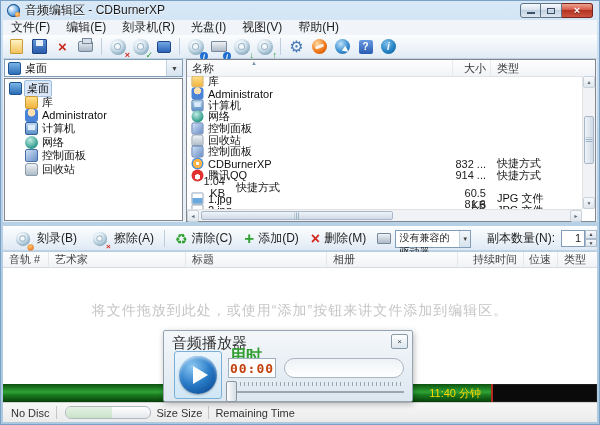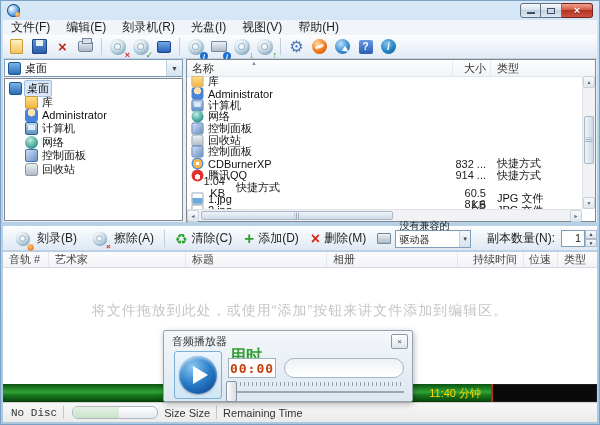--- a/index.html
+++ b/index.html
@@ -123,21 +123,21 @@
   
   .burnbar{position:absolute;left:3px;top:226px;right:3px;height:25px;box-sizing:border-box;
     background:linear-gradient(#fbfdfe,#dfe9f4);border-top:1px solid #fff;border-bottom:1px solid #c2d1df;
     display:flex;align-items:center;font-size:12px;color:#1d1d1d;padding-left:4px;gap:2px;}
   .bbtn{display:flex;align-items:center;gap:4px;padding:1px 5px;white-space:nowrap;}
   .mini{transform:scale(.9);}
   .gi-plus{font-size:17px;font-weight:bold;color:#2ea02e;line-height:1;}
   .gi-xx{font-size:16px;font-weight:bold;color:#d42a1e;line-height:1;}
   .gi-rec{font-size:14px;font-weight:bold;color:#2ea02e;line-height:1;}
   .combo2{width:86px;height:18px;background:#fff;border:1px solid #7f9db9;box-sizing:border-box;display:flex;
-    align-items:flex-end;font-size:10px;padding-left:3px;margin-left:2px;}
+    align-items:flex-start;font-size:10px;padding-left:3px;margin-left:2px;}
   .combo2 .carr{margin-left:auto;width:13px;align-self:stretch;display:flex;align-items:center;justify-content:center;
     font-size:6px;color:#444;background:linear-gradient(#f4f8fb,#d6e2ee);border-left:1px solid #c2d0dc;}
   .copies{margin-left:14px;white-space:nowrap;}
   .spin{display:flex;align-items:center;margin-left:4px;}
   .spin .val{width:24px;height:17px;background:#fff;border:1px solid #7f9db9;box-sizing:border-box;
     font-size:11px;text-align:right;padding-right:3px;line-height:15px;}
   .spin .arrs{display:flex;flex-direction:column;}
   .spin .arrs div{width:12px;height:8.5px;display:flex;align-items:center;justify-content:center;font-size:5px;color:#444;
     background:linear-gradient(#f6f9fc,#dbe4ee);border:1px solid #aebccb;box-sizing:border-box;}
   
@@ -154,29 +154,29 @@
   .cap-green{width:488px;box-sizing:border-box;display:flex;align-items:center;justify-content:flex-end;padding-right:10px;
     background:linear-gradient(#0c5210,#2fa435 45%,#1b7c20 60%,#07400a);}
   .cap-text{font-size:11px;font-weight:normal;color:#ffd800;}
   .cap-red{width:2px;background:#b52a20;}
   .cap-black{flex:1;}
   
   .statusbar{position:absolute;left:3px;top:402px;right:3px;height:20px;box-sizing:border-box;
     background:linear-gradient(#f7f7f7,#ebebeb);border-top:1px solid #d0d0d0;display:flex;align-items:center;
     font-size:11px;color:#333;}
   .sb-sep{width:1px;height:13px;background:#c6c6c6;margin:0 6px;}
-  .sb-disc{padding-left:8px;font-family:Liberation Mono, monospace;}
+  .sb-disc{padding-left:8px;}
   .sb-bar{width:84px;height:11px;border:1px solid #b0b8c0;border-radius:6px;background:linear-gradient(#fff,#e4e8ec);
     overflow:hidden;margin:0 2px;}
   .sb-fill{width:55%;height:100%;background:linear-gradient(#e4f1e4,#c8e3c8);}
   
   .player{position:absolute;left:163px;top:330px;width:250px;height:72px;box-sizing:border-box;z-index:5;
     background:linear-gradient(#f4f7fa,#dde7f0);border:1px solid #96a4b1;border-radius:2px;
     box-shadow:1px 2px 6px rgba(0,0,0,.28);}
-  .p-title{position:absolute;left:8px;top:3px;font-size:11px;color:#333;}
+  .p-title{position:absolute;left:8px;top:3px;font-size:15px;color:#333;}
   .p-close{position:absolute;right:4px;top:3px;width:15px;height:13px;border:1px solid #8a99a8;border-radius:2px;
     background:linear-gradient(#fff,#dde6ee);font-size:8px;display:flex;align-items:center;justify-content:center;color:#445;}
   .p-play{position:absolute;left:10px;top:20px;width:46px;height:46px;border:1px solid #7ab0d8;border-radius:3px;
     background:linear-gradient(#ebf5fc,#cfe6f5);display:flex;align-items:center;justify-content:center;}
   .p-circle{width:38px;height:38px;border-radius:50%;display:flex;align-items:center;justify-content:center;
     background:radial-gradient(circle at 35% 28%,#8cc8f2,#2a7cc8 48%,#0b4a94 88%);
     box-shadow:inset 0 2px 3px rgba(255,255,255,.55),0 1px 2px rgba(0,0,0,.3);}
   .p-tri{width:0;height:0;border-left:15px solid #fff;border-top:9px solid transparent;border-bottom:9px solid transparent;margin-left:4px;}
   .p-elapsed{position:absolute;left:66px;top:15px;font-size:16px;font-weight:bold;color:#2f9e2f;}
   .p-lcd{position:absolute;left:64px;top:27px;width:48px;height:20px;box-sizing:border-box;background:#fff;
@@ -190,20 +190,21 @@
   .p-thumb{position:absolute;left:62px;top:50px;width:9px;height:19px;border:1px solid #8a96a2;border-radius:2px;
     background:linear-gradient(90deg,#fdfdfd,#d5dde4);}
 </style>
 </head>
 <body>
 
 <div class="win">
 
   <div class="titlebar">
     <span class="app-ico"></span>
+    <span class="title">音频编辑区 - CDBurnerXP</span>
     <div class="winbtns">
       <div class="wb min">
           <span class="g-min"></span>
         </div>
       <div class="wb max">
           <span class="g-max"></span>
         </div>
       <div class="wb close">
           <span class="g-close">×</span>
         </div>

